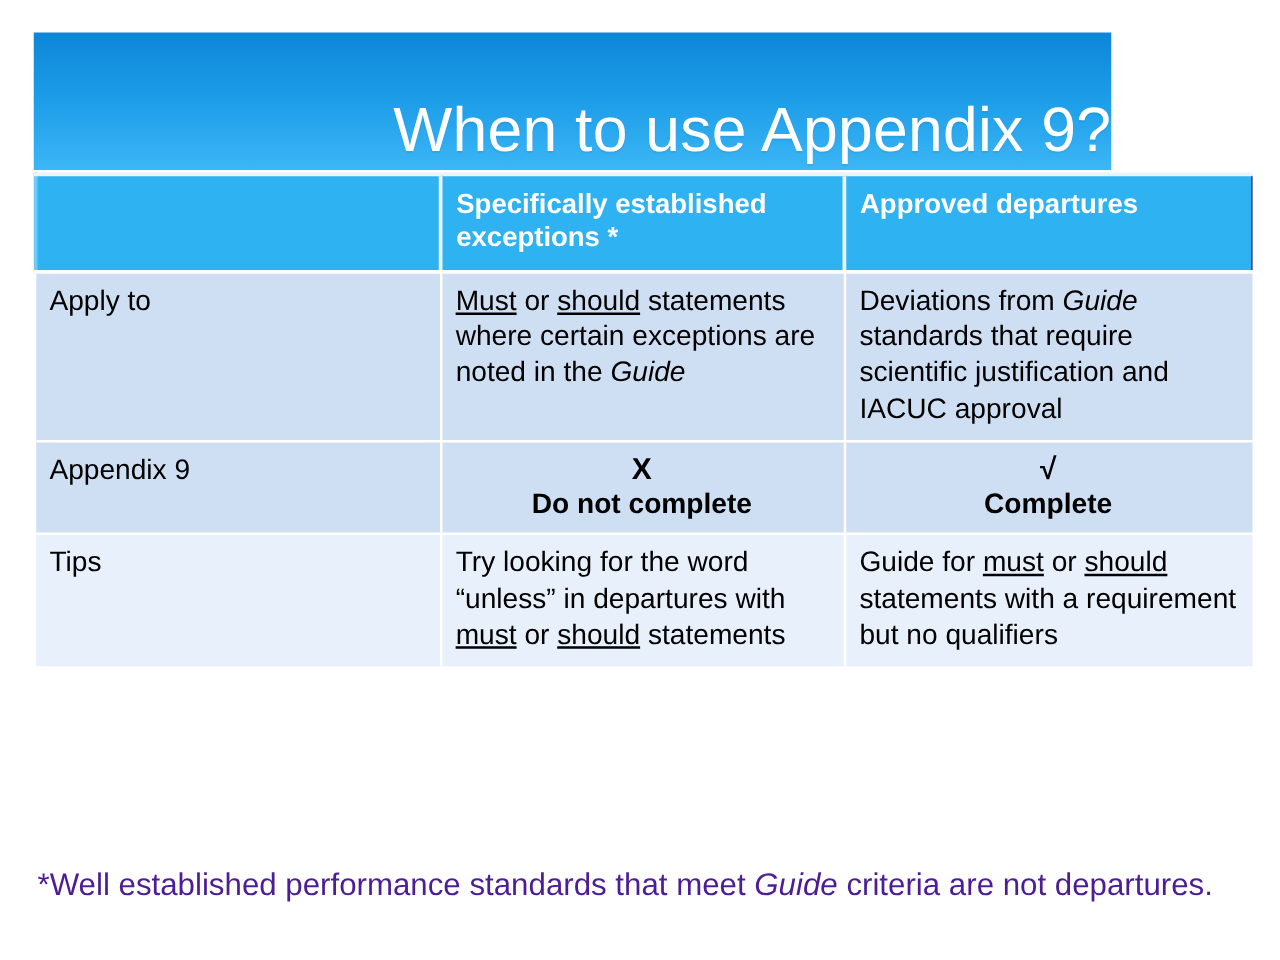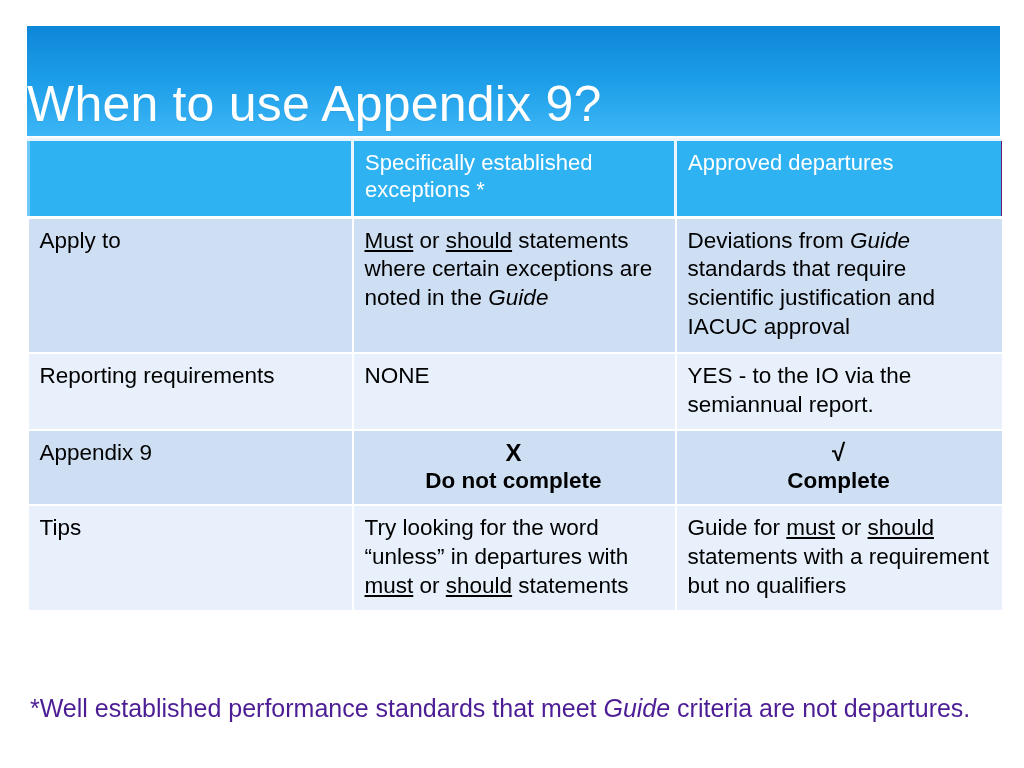--- a/index.html
+++ b/index.html
@@ -20,26 +20,26 @@
     width: 1024px;
     height: 768px;
     background: #ffffff;
   }
 
   
   .title-banner {
     position: absolute;
     left: 27px;
     top: 26px;
-    width: 973px;
+    width: 862px;
     height: 110px;
     background: linear-gradient(180deg, #0e86d8 0%, #1c9de8 48%, #3cb6f6 100%);
     display: flex;
     align-items: flex-end;
-    justify-content: flex-start;
+    justify-content: flex-end;
     box-sizing: border-box;
     padding-bottom: 6px;
   }
   .title-text {
     color: #ffffff;
     font-size: 50px;
     font-weight: 300;
     line-height: 1.05;
     letter-spacing: 0.2px;
     white-space: nowrap;
@@ -60,21 +60,21 @@
   }
   table.matrix col.c1 { width: 324px; }
   table.matrix col.c2 { width: 323px; }
   table.matrix col.c3 { width: 326px; }
 
   
   thead tr.head-row th {
     background: #2fb2f2;
     color: #ffffff;
     font-size: 22px;
-    font-weight: normal;
+    font-weight: bold;
     text-align: left;
     vertical-align: top;
     padding: 9px 10px 12px 11px;
     line-height: 1.22;
     border-left: 3px solid #eaf4fd;
     border-top: 3px solid #eaf4fd;
     border-bottom: 3px solid #ffffff;
     box-sizing: border-box;
     height: 76px;
   }
@@ -156,25 +156,20 @@
         </tr>
       </thead>
       <tbody>
 
         <tr class="shade-dark">
           <td class="first">Apply to</td>
           <td><span class="u">Must</span><span> or </span><span class="u">should</span><span> statements where certain exceptions are noted in the </span><span class="it">Guide</span></td>
           <td><span>Deviations from </span><span class="it">Guide</span><span> standards that require scientific justification and IACUC approval</span></td>
         </tr>
 
-        <tr class="shade-light">
-          <td class="first">Reporting requirements</td>
-          <td>NONE</td>
-          <td>YES - to the IO via the semiannual report.</td>
-        </tr>
 
         <tr class="shade-dark">
           <td class="first">Appendix 9</td>
           <td class="center">
             <span class="glyph-big">X</span>
             <span class="glyph-label">Do not complete</span>
           </td>
           <td class="center">
             <span class="glyph-big">√</span>
             <span class="glyph-label">Complete</span>

